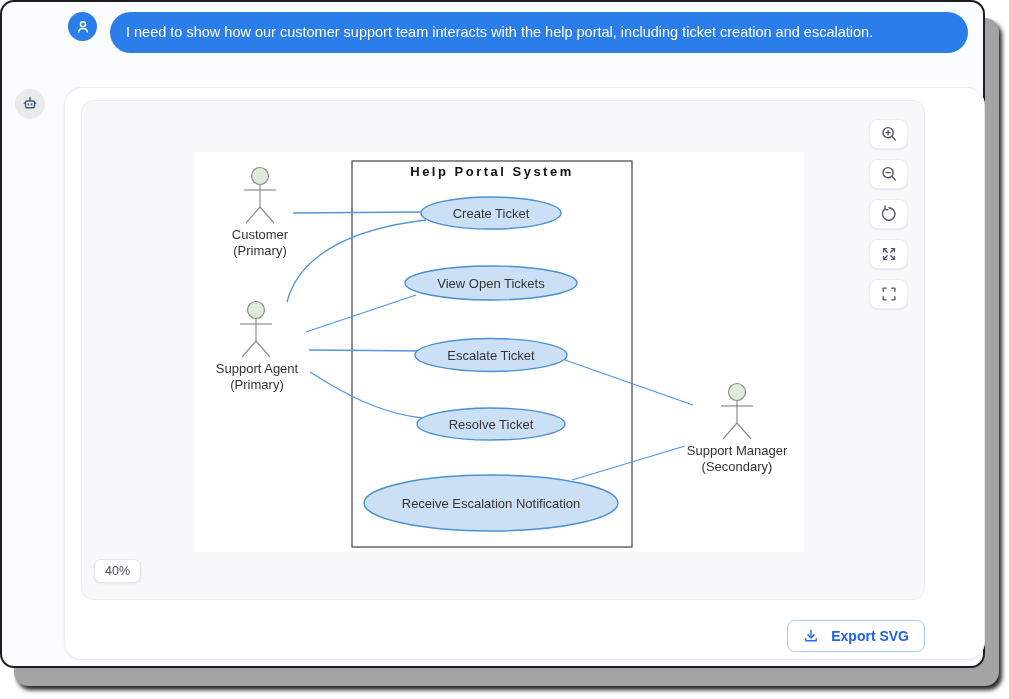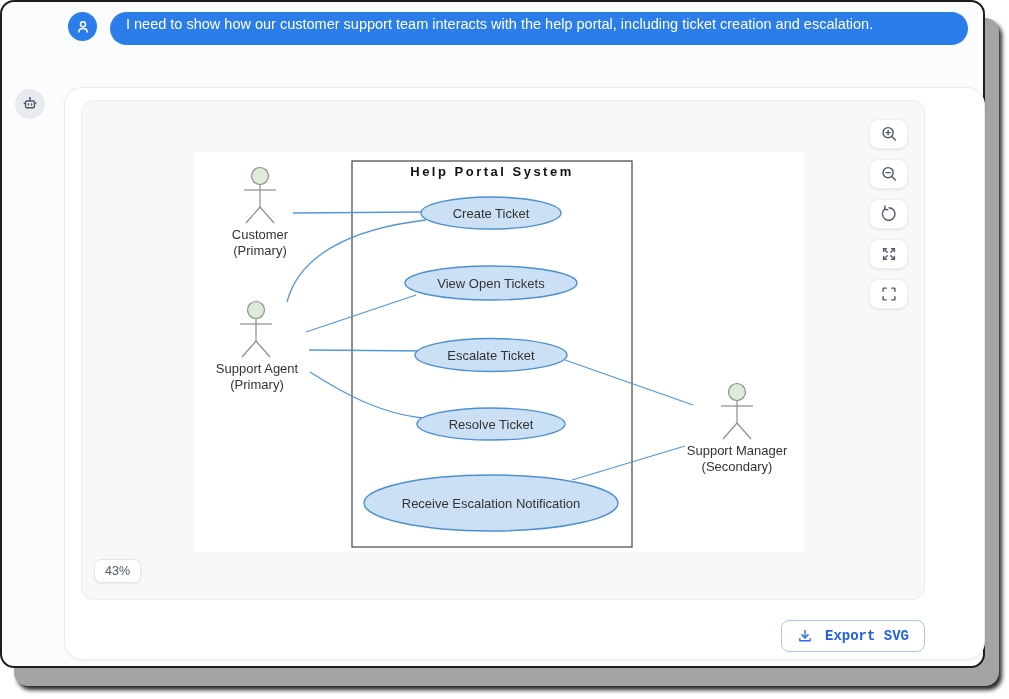--- a/index.html
+++ b/index.html
@@ -11,21 +11,21 @@
   .window{
     position:absolute;left:0;top:0;width:981px;height:664px;
     background:#fbfcfd;border:2px solid #1d1d1f;border-radius:14px;
     box-shadow:14px 18px 0 0 #a4a4a4, 17px 22px 4px 0 rgba(15,15,15,.9);
   }
   
   .user-row{position:absolute;left:66px;top:10px;width:900px;display:flex;gap:13px;align-items:flex-start;}
   .user-avatar{width:29px;height:29px;border-radius:50%;background:#2b7de9;flex:0 0 auto;
     display:flex;align-items:center;justify-content:center;}
   .user-bubble{flex:1;background:#2b7de9;color:#fff;border-radius:21px;
-    padding:3px 18px 11px 16px;font-size:14.5px;line-height:19px;box-sizing:border-box;}
+    padding:11px 18px 11px 16px;font-size:14.5px;line-height:19px;box-sizing:border-box;}
   
   .bot-avatar{position:absolute;left:13px;top:87px;width:30px;height:30px;border-radius:50%;
     background:#e8eaee;display:flex;align-items:center;justify-content:center;}
   .card{
     position:absolute;left:62px;top:85px;width:921px;height:573px;box-sizing:border-box;
     background:#ffffff;border:1px solid #e8eaee;border-radius:18px;
     box-shadow:0 1px 3px rgba(30,40,60,.05);
   }
   .panel{
     position:absolute;left:16px;top:12px;width:844px;height:500px;box-sizing:border-box;
@@ -40,21 +40,21 @@
     box-shadow:0 1px 2px rgba(40,50,70,.10);display:flex;align-items:center;justify-content:center;
     cursor:pointer;padding:0;}
   .ctrl-btn svg{stroke:#525b68;fill:none;stroke-width:1.6;stroke-linecap:round;stroke-linejoin:round;}
   .zoom-badge{position:absolute;left:12px;bottom:16px;background:#fff;border:1px solid #e3e5e9;
     border-radius:7px;box-shadow:0 1px 2px rgba(40,50,70,.08);
     padding:4px 10px;font-size:12.5px;color:#4b5563;}
   
   .actions-row{position:absolute;left:16px;top:532px;width:844px;display:flex;justify-content:flex-end;gap:10px;}
   .action-btn{height:32px;display:flex;align-items:center;gap:12px;background:#fff;
     border:1px solid #a8c7fa;border-radius:8px;padding:0 15px;cursor:pointer;
-    color:#2160e4;font-size:14px;font-weight:700;font-family:Liberation Mono, monospace;}
+    color:#2160e4;font-size:14px;font-weight:700;font-family:Liberation Sans, sans-serif;}
   .action-btn svg{stroke:#2b6cf0;fill:none;stroke-width:1.8;stroke-linecap:round;stroke-linejoin:round;}
   
   .dg-label{font-family:"Liberation Sans",sans-serif;font-size:13px;fill:#333333;}
   .dg-title{font-family:"Liberation Sans",sans-serif;font-size:13px;font-weight:bold;fill:#111111;letter-spacing:2.5px;}
 </style>
 </head>
 <body>
 
 <div class="window">
 
@@ -186,21 +186,21 @@
         <button class="ctrl-btn">
           <svg width="18" height="18" viewBox="0 0 20 20">
             <polyline points="3.5,7 3.5,3.5 7,3.5"></polyline>
             <polyline points="13,3.5 16.5,3.5 16.5,7"></polyline>
             <polyline points="16.5,13 16.5,16.5 13,16.5"></polyline>
             <polyline points="7,16.5 3.5,16.5 3.5,13"></polyline>
           </svg>
         </button>
       </div>
 
-      <div class="zoom-badge">43%</div>
+      <div class="zoom-badge">40%</div>
     </div>
 
     <div class="actions-row">
       <button class="action-btn">
         <svg width="16" height="16" viewBox="0 0 20 20">
           <line x1="10" y1="3" x2="10" y2="12"></line>
           <polyline points="6.2,8.6 10,12.4 13.8,8.6"></polyline>
           <path d="M3.5,13.5 V16 H16.5 V13.5"></path>
         </svg>
         <span>Export SVG</span>

